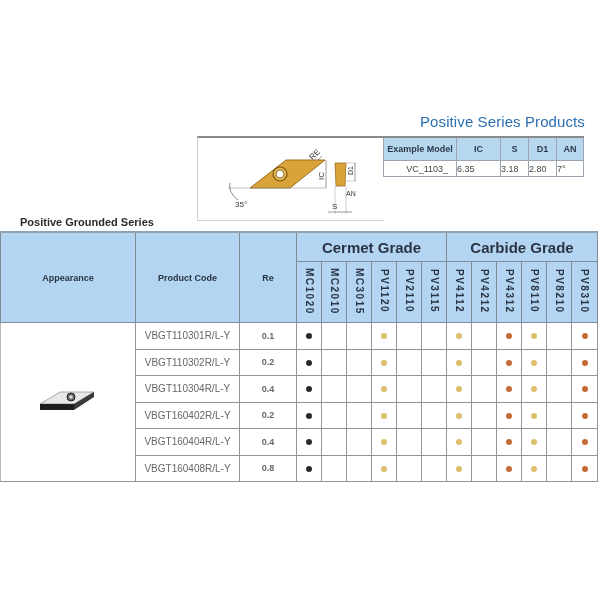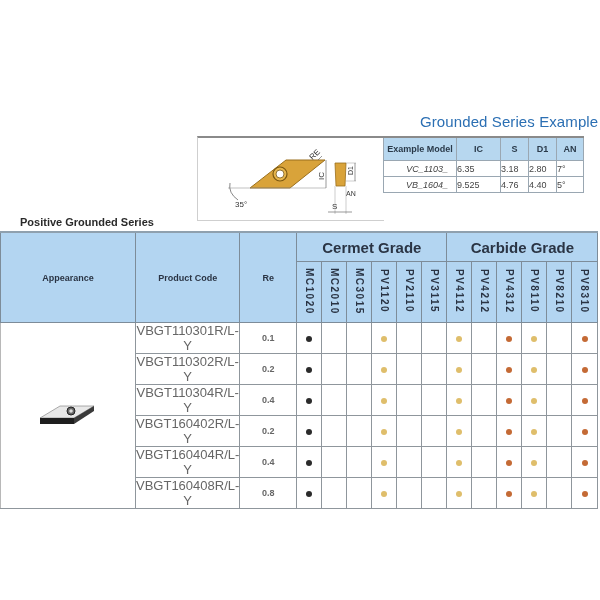--- a/index.html
+++ b/index.html
@@ -25,21 +25,21 @@
       border-top: 2px solid #8a8a8a;
     }
     .ex-table th {
       background: #b7d7ef; color: #2a3a4a; font-weight: bold; height: 22px;
       border: 1px solid #9aa7b2; padding: 0; font-size: 9px;
     }
     .ex-table td {
       height: 15px; border: 1px solid #9aa7b2; padding: 0;
       font-size: 9px;
     }
-    .ex-table td.model { text-align: right; padding-right: 8px; font-style: italic; }
+    .ex-table td.model { text-align: right; padding-right: 8px; }
 
     .section-title {
       position: absolute; left: 20px; top: 216px; font-size: 11px; font-weight: bold; color: #2a2a2a;
     }
 
     
     .main-table {
       position: absolute; left: 0px; top: 231px; border-collapse: collapse; table-layout: fixed;
       border-top: 2px solid #8fa0ae;
     }
@@ -52,32 +52,32 @@
       height: 60px; vertical-align: middle;
     }
     .grade-label {
       display: inline-block; writing-mode: vertical-rl; font-size: 10px; font-weight: bold;
       letter-spacing: 1.5px; color: #2a3444;
     }
     .main-table td {
       height: 25.5px; border: 1px solid #8f969c; padding: 0; text-align: center; font-size: 9px; color: #666;
     }
     .main-table td.appearance { border-left: 1px solid #b8b8b8; vertical-align: middle; }
-    .main-table td.code { color: #666; font-size: 13px; }
+    .main-table td.code { color: #666; font-size: 10px; }
     .main-table td.re { color: #666; font-weight: bold; }
 
     .dot { display: inline-block; width: 6px; height: 6px; border-radius: 50%; vertical-align: middle; }
     .dot.black { background: #2b2b2b; }
     .dot.gold { background: #dfbe6b; }
     .dot.copper { background: #c46a35; }
   </style>
 </head>
 <body>
 
-<div class="series-title">Grounded Series Example</div>
+<div class="series-title">Positive Series Products</div>
 
 <div class="diagram-box">
   <svg width="186" height="82" viewBox="0 0 186 82">
 
     <polygon points="52,50 88,22 127,22 92,50" fill="#d9a33a" stroke="#9a6f1c" stroke-width="1"></polygon>
     <circle cx="82" cy="36" r="7" fill="#e6b54c" stroke="#7a5710" stroke-width="1.2"></circle>
     <circle cx="82" cy="36" r="4" fill="#fff" stroke="#7a5710" stroke-width="0.8"></circle>
 
     <line x1="30" y1="50" x2="128" y2="50" stroke="#999" stroke-width="0.6"></line>
 
@@ -114,27 +114,20 @@
       <th style="width:26px">AN</th>
     </tr>
   </thead>
   <tbody>
     <tr>
       <td class="model">VC_1103_</td>
       <td>6.35</td>
       <td>3.18</td>
       <td>2.80</td>
       <td>7°</td>
-    </tr>
-    <tr>
-      <td class="model">VB_1604_</td>
-      <td>9.525</td>
-      <td>4.76</td>
-      <td>4.40</td>
-      <td>5°</td>
     </tr>
   </tbody>
 </table>
 
 <div class="section-title">Positive Grounded Series</div>
 
 <table class="main-table" id="main-table">
   <colgroup>
     <col style="width:135px">
       <col style="width:104px">

